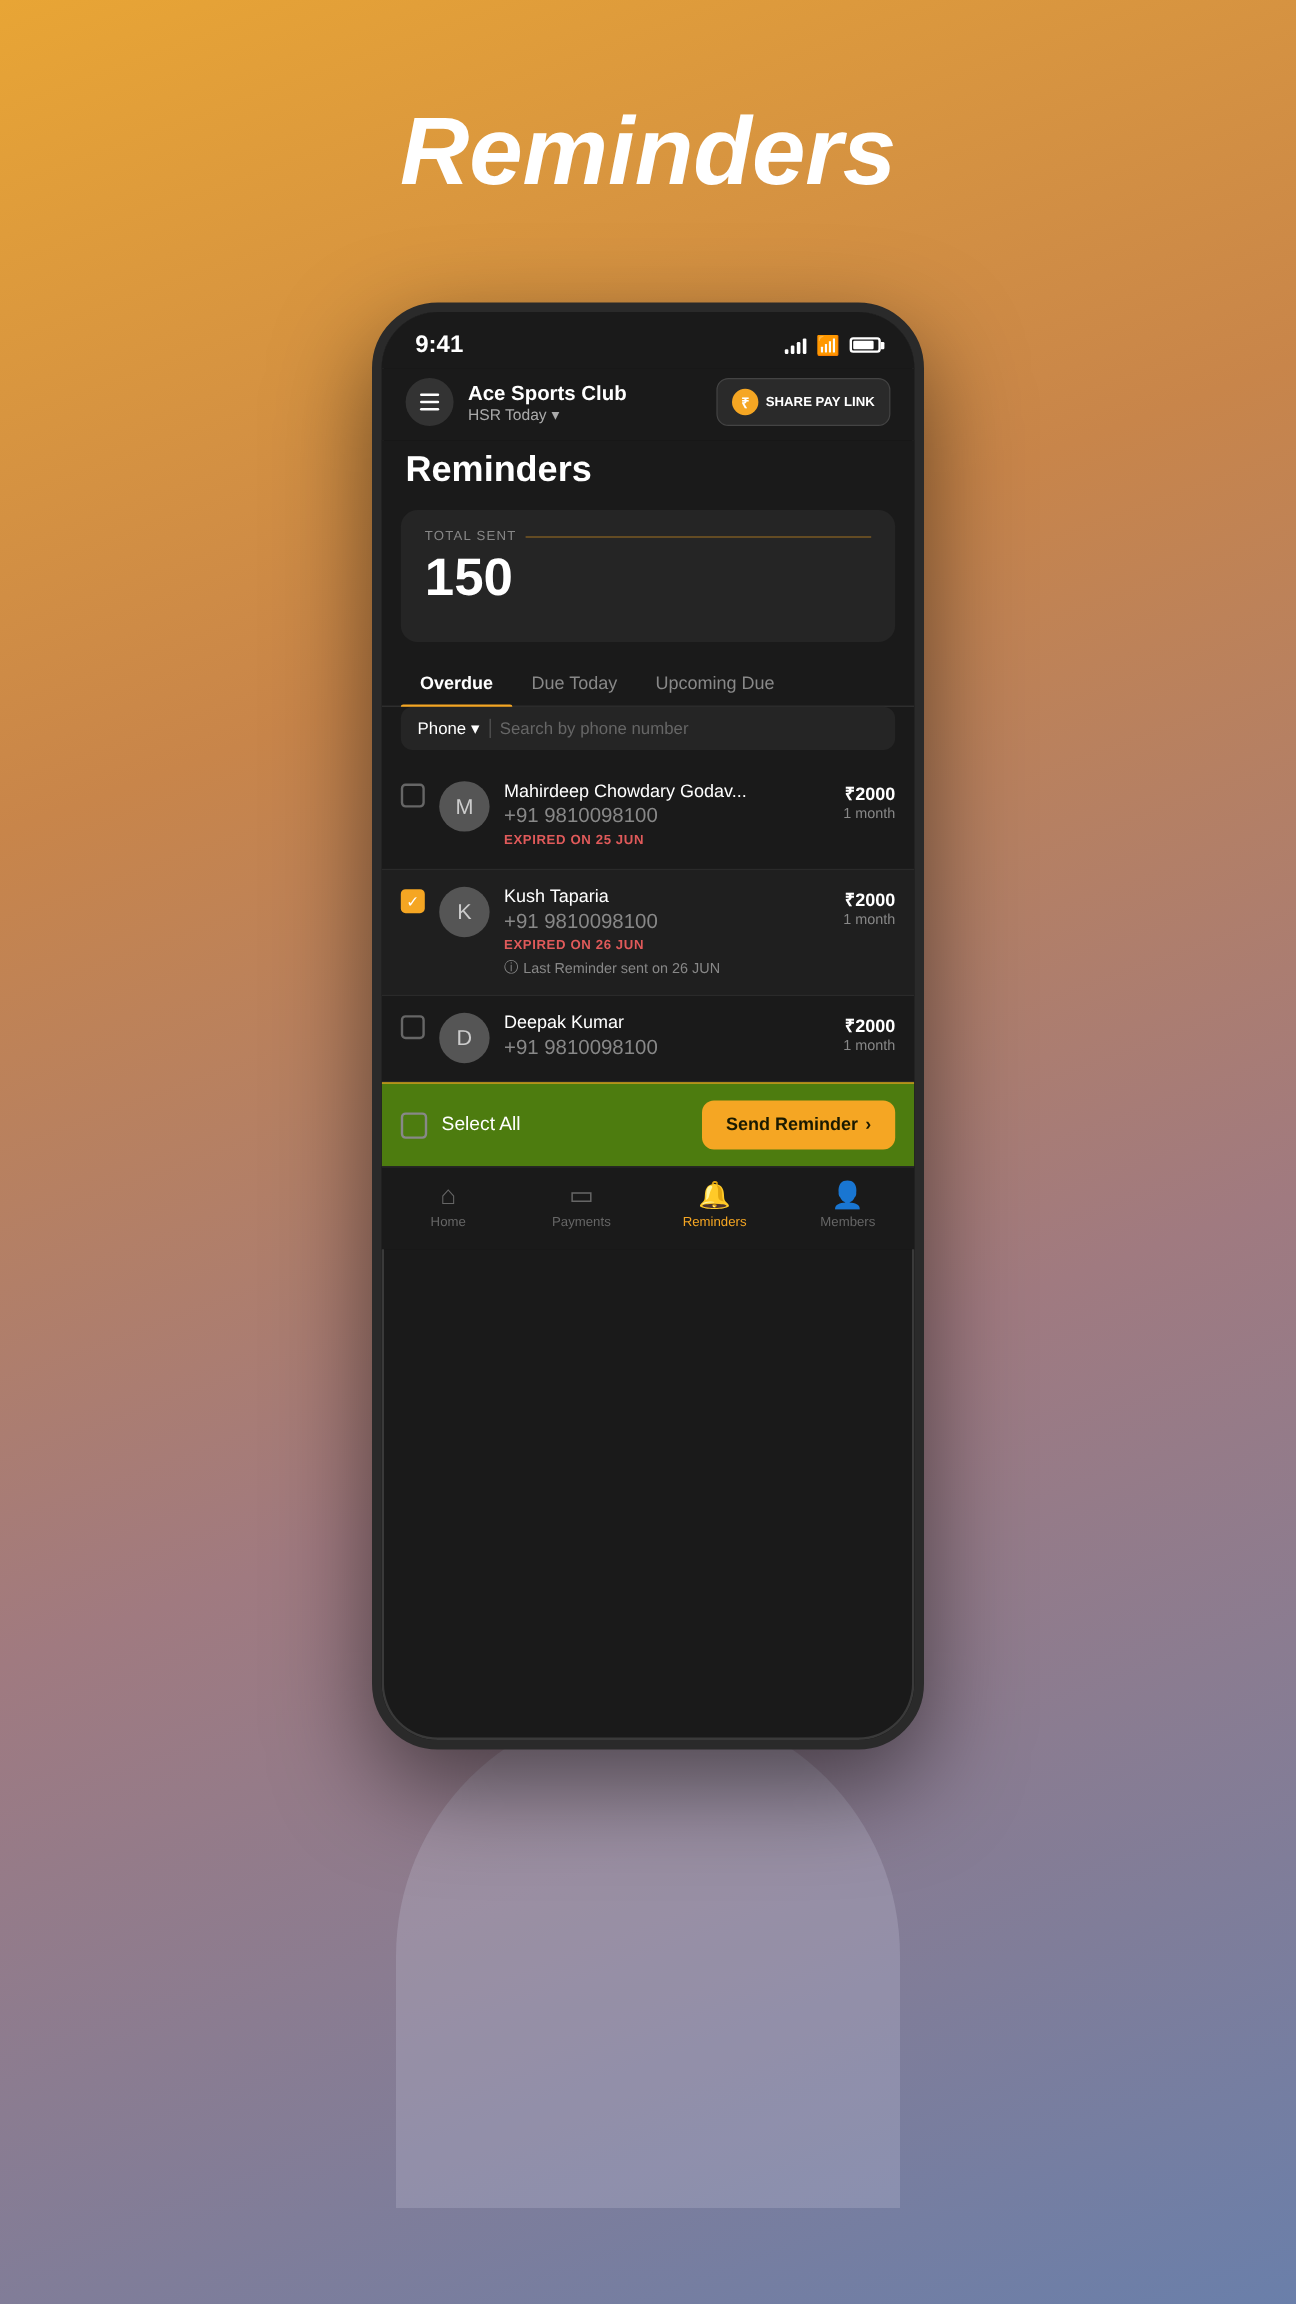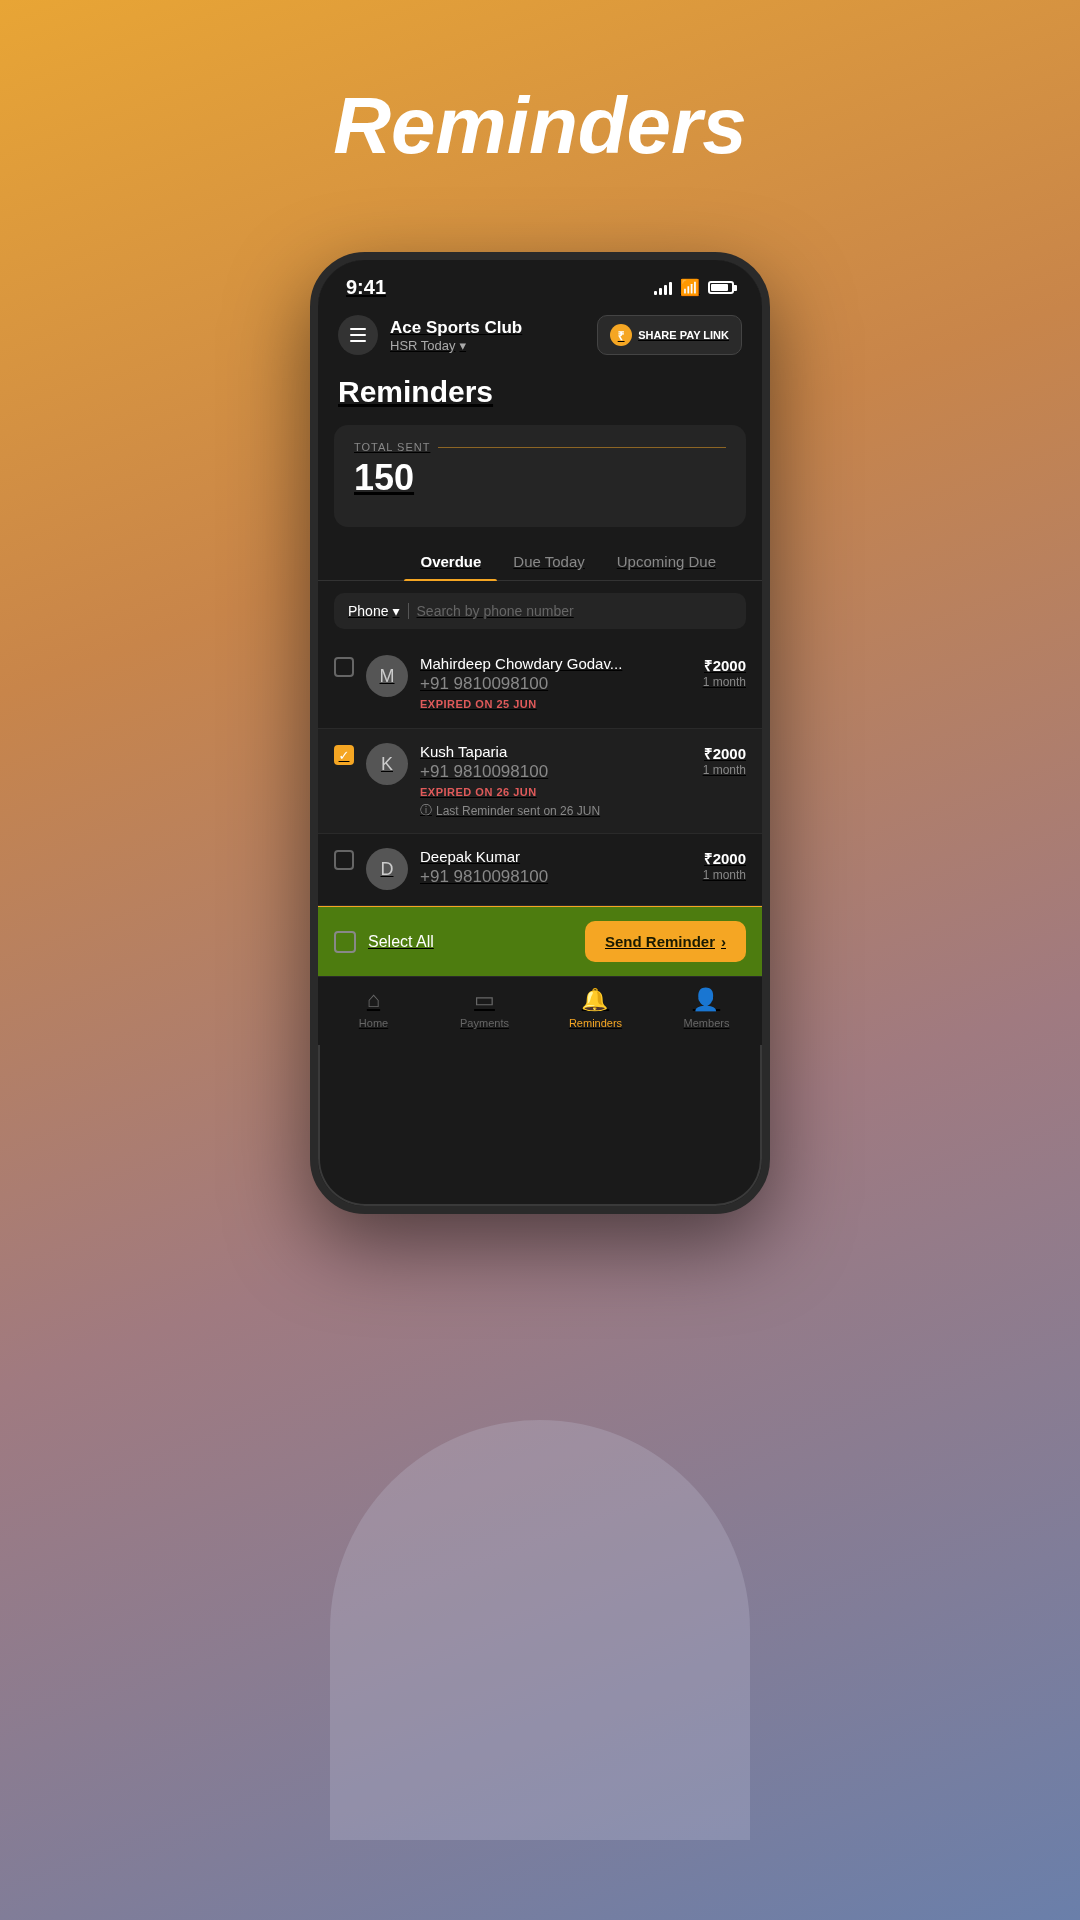--- a/index.html
+++ b/index.html
@@ -51,28 +51,27 @@
       background: rgba(200, 200, 220, 0.25);
       border-radius: 50% 50% 0 0;
       bottom: 80px;
       left: 50%;
       transform: translateX(-50%);
     }
 
     .phone {
       position: relative;
       width: 460px;
-      height: 962px;
+      height: 1206px;
       background: #1a1a1a;
       border-radius: 55px;
       overflow: hidden;
       border: 8px solid #2a2a2a;
       box-shadow: 0 30px 80px rgba(0,0,0,0.5), inset 0 0 0 2px #3a3a3a;
       z-index: 10;
-      text-decoration: underline;
     }
 
     
     .status-bar {
       display: flex;
       justify-content: space-between;
       align-items: center;
       padding: 16px 28px 8px;
       background: #1a1a1a;
     }
@@ -227,21 +226,21 @@
       gap: 8px;
     }
     .stats-line {
       flex: 1;
       height: 1px;
       background: #f5a623;
       opacity: 0.5;
     }
     .stats-total {
       color: white;
-      font-size: 36px;
+      font-size: 44px;
       font-weight: 700;
       margin-bottom: 12px;
     }
     .stats-row {
       display: flex;
       gap: 40px;
     }
     .stat-item { }
     .stat-period {
       color: #888;
@@ -250,24 +249,22 @@
     }
     .stat-value {
       color: white;
       font-size: 22px;
       font-weight: 600;
     }
 
     
     .tabs-row {
       display: flex;
-      padding: 0 30px;
+      padding: 0 16px;
       border-bottom: 1px solid #333;
-      margin-bottom: 12px;
-      justify-content: flex-end;
     }
     .tab {
       padding: 10px 16px;
       color: #888;
       font-size: 15px;
       position: relative;
     }
     .tab.active {
       color: white;
       font-weight: 600;

